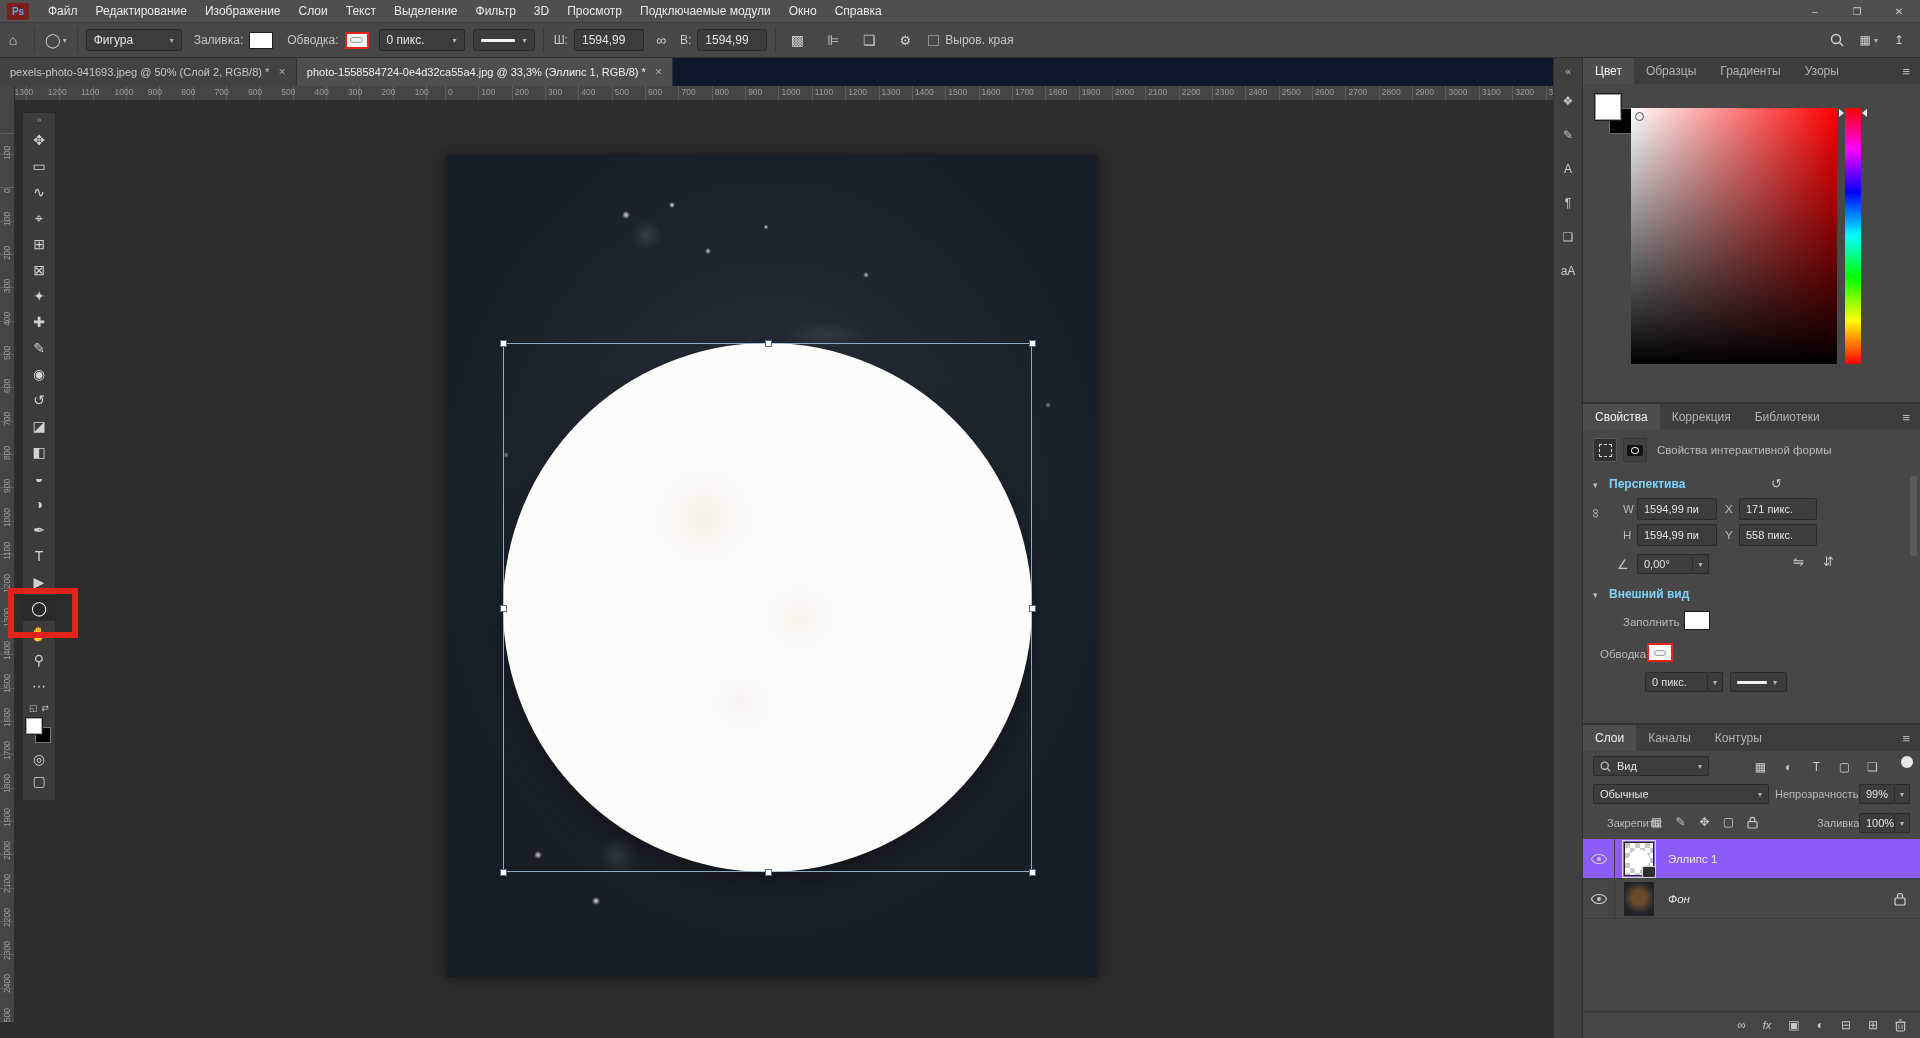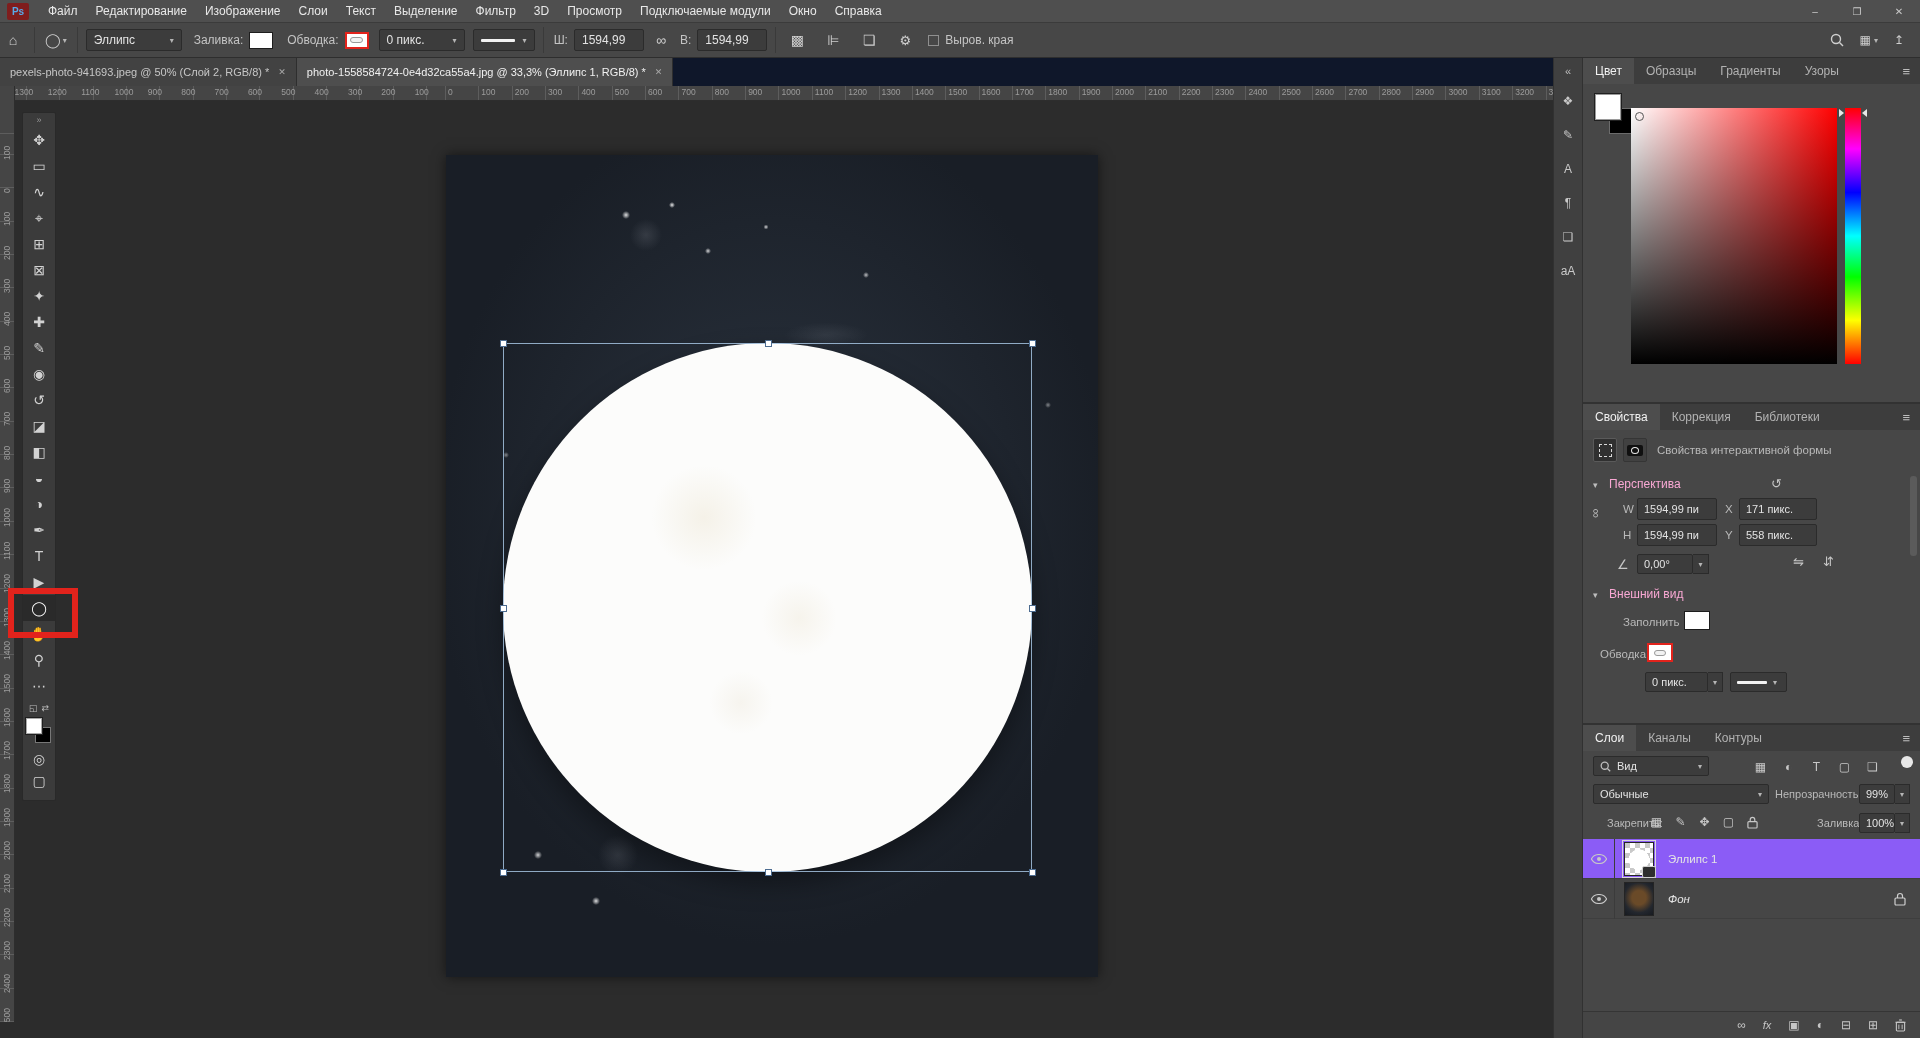--- a/index.html
+++ b/index.html
@@ -128,21 +128,21 @@
   .hue-marker-l{position:absolute;left:256px;top:51px;width:0;height:0;border-top:4px solid transparent;border-bottom:4px solid transparent;border-left:5px solid #e6e6e6}
   .hue-marker-r{position:absolute;left:279px;top:51px;width:0;height:0;border-top:4px solid transparent;border-bottom:4px solid transparent;border-right:5px solid #e6e6e6}
 
   
   .mode-btn{position:absolute;width:24px;height:24px;top:34px;background:#414141;border:1px solid #353535;border-radius:2px;display:flex;align-items:center;justify-content:center}
   .mode-btn.selected{background:#303030;border-color:#5a5a5a}
   .icon-live-shape{width:13px;height:13px;border:1px dashed #d8d8d8}
   .icon-shape-mask{width:16px;height:11px;background:#101010;border-radius:2px;display:flex;align-items:center;justify-content:center}
   .icon-shape-mask i{display:block;width:8px;height:7px;border:1.5px solid #e8e8e8;border-radius:50%}
   .plabel{position:absolute;font-size:11.5px;color:#b9b9b9;white-space:nowrap}
-  .sect{position:absolute;font-size:12px;font-weight:normal;color:#f9a8d4;white-space:nowrap}
+  .sect{position:absolute;font-size:12px;font-weight:bold;color:#7dd3fc;white-space:nowrap}
   .chev{position:absolute;font-size:9px;color:#bdbdbd}
   .fld{position:absolute;background:var(--fld);border:1px solid var(--fldBorder);border-radius:2px;font-size:11px;color:#e3e3e3;display:flex;align-items:center;padding:0 6px;white-space:nowrap}
   .caretbox{position:absolute;background:var(--fld);border:1px solid var(--fldBorder);border-left:none;display:flex;align-items:center;justify-content:center;font-size:8px;color:#b5b5b5}
   .chain{position:absolute;left:9px;top:102px;font-size:13px;color:#b5b5b5;transform:rotate(90deg)}
   .reset{position:absolute;font-size:13px;color:#c2c2c2}
   .flip{position:absolute;font-size:13px;color:#c6c6c6}
   .pscroll{position:absolute;right:3px;top:72px;width:7px;height:80px;background:#5b5b5b;border-radius:3px}
   .pswatch{position:absolute;width:26px;height:19px;background:#fff;border:1px solid #1d1d1d}
   .pswatch.stroke{border:2px solid var(--red);display:flex;align-items:center;justify-content:center}
   .pswatch.stroke i{display:block;width:12px;height:6px;background:#f2f2f2;border:1px solid #9a9a9a;border-radius:3px}
@@ -219,21 +219,21 @@
 
   <div class="optionsbar">
     <span class="ob-icon">⌂</span>
     <span class="ob-sep"></span>
     <div class="ob-tool">
       <span class="tglyph">◯</span>
       <span class="caret">▾</span>
     </div>
     <span class="ob-sep"></span>
     <div class="ob-select" style="width:96px">
-      <span style="flex:1">Эллипс</span>
+      <span style="flex:1">Фигура</span>
       <span class="caret">▾</span>
     </div>
     <span class="ob-label" style="margin-left:12px">Заливка:</span>
     <span class="swatch-fill"></span>
     <span class="ob-label" style="margin-left:14px">Обводка:</span>
     <span class="swatch-stroke">
         <i></i>
       </span>
     <div class="ob-select" style="width:86px;margin-left:10px">
       <span style="flex:1">0 пикс.</span>

